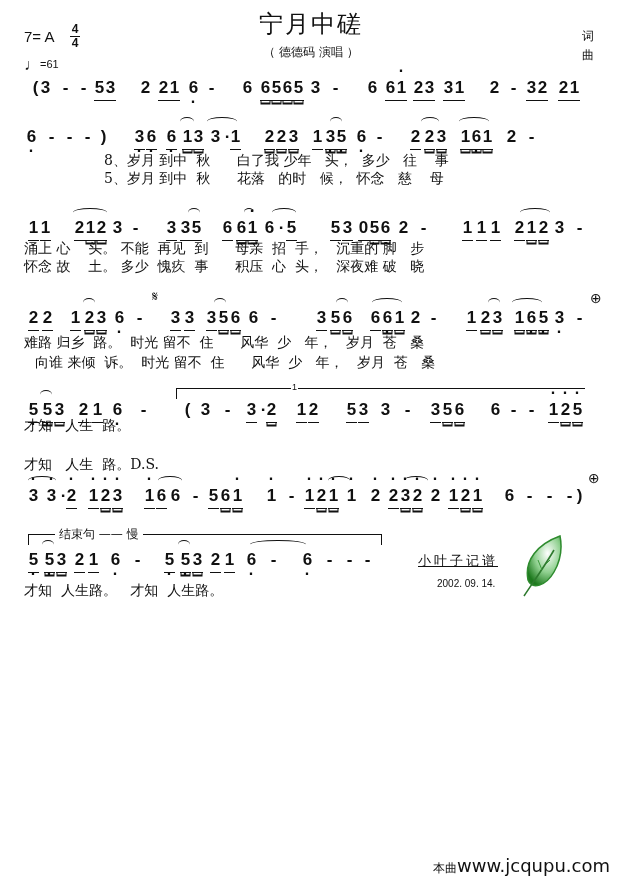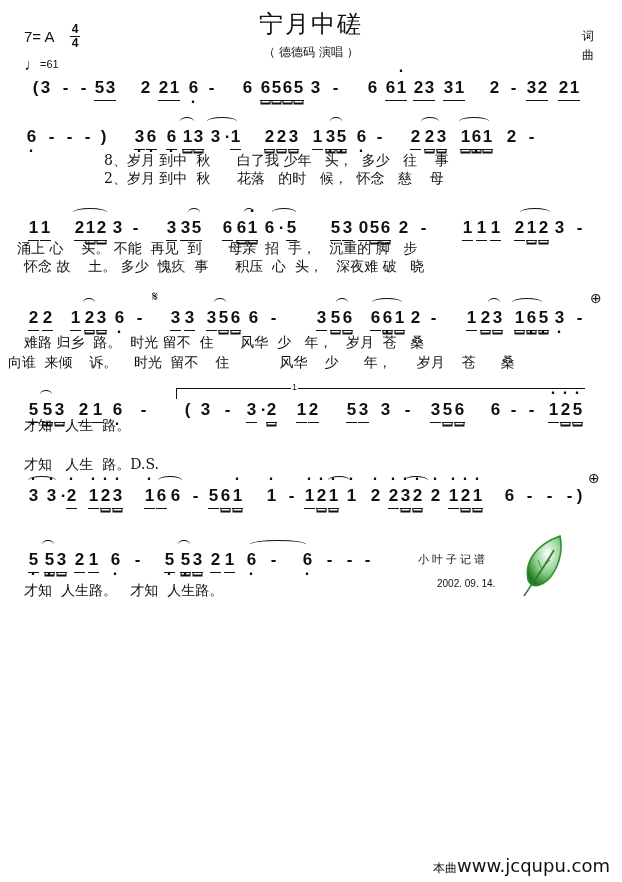--- a/index.html
+++ b/index.html
@@ -23,21 +23,21 @@
   .dot-lo::after { content: "·"; position: absolute; left: 0; right: 0; top: 18px; font-size: 16px; line-height: 16px; text-align: center; }
   .slur { position: absolute; height: 8px; border-top: 1.2px solid #111; border-radius: 50% 50% 0 0; }
   .lyric { position: absolute; font-size: 14px; font-family: "DejaVu Serif", serif; white-space: pre; letter-spacing: 0px; }
 
   .segno, .coda { position: absolute; font-size: 14px; font-family: "DejaVu Sans", sans-serif; }
   .volta { position: absolute; border-top: 1px solid #111; border-left: 1px solid #111; height: 10px; }
   .volta-label { position: absolute; font-size: 9px; background: #fff; padding: 0 1px; top: -7px; }
   .ending-bracket { position: absolute; border-top: 1px solid #111; border-left: 1px solid #111; border-right: 1px solid #111; height: 10px; }
   .ending-label { position: absolute; font-size: 12px; background: #fff; padding: 0 4px; top: -9px; font-family: "DejaVu Serif", serif; }
 
-  .sign { left: 418px; top: 552px; font-size: 11px; font-family: "DejaVu Serif", serif; letter-spacing: 3px; }
+  .sign { left: 418px; top: 552px; font-size: 13px; font-family: "DejaVu Serif", serif; letter-spacing: 3px; text-decoration: underline; }
   .sign-date { left: 437px; top: 578px; font-size: 10px; }
   .leaf { left: 520px; top: 534px; }
   .footer { right: 12px; top: 855px; font-size: 18px; font-family: "DejaVu Sans", sans-serif; color: #111; }
   .footer .cn { font-size: 12px; }
 </style>
 </head>
 <body>
 
 <div class="abs title">宁月中磋</div>
 <div class="abs singer">（ 德德码 演唱 ）</div>
@@ -126,21 +126,21 @@
       <span class="tok note" style="left: 506px;">2</span>
       <span class="tok note" style="left: 526px;">-</span>
       <span class="tok note" style="left: 550px;"></span>
       <span class="slur" style="left: 180px; width: 14px; top: -8px;"></span>
       <span class="slur" style="left: 207px; width: 30px; top: -8px;"></span>
       <span class="slur" style="left: 330px; width: 12px; top: -8px;"></span>
       <span class="slur" style="left: 421px; width: 18px; top: -8px;"></span>
       <span class="slur" style="left: 459px; width: 30px; top: -8px;"></span>
     </div>
     <div class="lyric" style="left: 104px; top: 152px;">8、岁月 到中  秋      白了我 少年   头，  多少   往    事</div>
-    <div class="lyric" style="left: 104px; top: 170px;">2、岁月 到中  秋      花落   的时   候，  怀念   慈    母</div>
+    <div class="lyric" style="left: 104px; top: 170px;">5、岁月 到中  秋      花落   的时   候，  怀念   慈    母</div>
     <div class="staff" style="top: 216px;">
       <span class="tok note ul1" style="left: 28px;">1</span>
       <span class="tok note ul1" style="left: 40px;">1</span>
       <span class="tok note ul1" style="left: 74px;">2</span>
       <span class="tok note ul1 ul2" style="left: 85px;">1</span>
       <span class="tok note ul1 ul2" style="left: 96px;">2</span>
       <span class="tok note" style="left: 112px;">3</span>
       <span class="tok note" style="left: 130px;">-</span>
       <span class="tok note" style="left: 152px;"></span>
       <span class="tok note ul1" style="left: 166px;">3</span>
@@ -169,21 +169,21 @@
       <span class="tok note ul1 ul2" style="left: 538px;">2</span>
       <span class="tok note" style="left: 554px;">3</span>
       <span class="tok note" style="left: 574px;">-</span>
       <span class="tok note" style="left: 598px;"></span>
       <span class="slur" style="left: 73px; width: 34px; top: -8px;"></span>
       <span class="slur" style="left: 188px; width: 12px; top: -8px;"></span>
       <span class="slur" style="left: 244px; width: 10px; top: -8px;"></span>
       <span class="slur" style="left: 272px; width: 24px; top: -8px;"></span>
       <span class="slur" style="left: 520px; width: 30px; top: -8px;"></span>
     </div>
-    <div class="lyric" style="left: 17px; top: 240px;">涌上 心    头。 不能  再见  到      母亲  招  手，   沉重的 脚   步</div>
+    <div class="lyric" style="left: 24px; top: 240px;">涌上 心    头。 不能  再见  到      母亲  招  手，   沉重的 脚   步</div>
     <div class="lyric" style="left: 24px; top: 258px;">怀念 故    土。 多少  愧疚  事      积压  心  头，   深夜难 破   晓</div>
     <div class="staff" style="top: 306px;">
       <span class="tok note ul1" style="left: 28px;">2</span>
       <span class="tok note ul1" style="left: 42px;">2</span>
       <span class="tok note ul1" style="left: 70px;">1</span>
       <span class="tok note ul1 ul2" style="left: 84px;">2</span>
       <span class="tok note ul1 ul2" style="left: 96px;">3</span>
       <span class="tok note dot-lo" style="left: 114px;">6</span>
       <span class="tok note" style="left: 134px;">-</span>
       <span class="tok note" style="left: 157px;"></span>
@@ -216,21 +216,21 @@
       <span class="slur" style="left: 83px; width: 12px; top: -8px;"></span>
       <span class="slur" style="left: 214px; width: 12px; top: -8px;"></span>
       <span class="slur" style="left: 336px; width: 12px; top: -8px;"></span>
       <span class="slur" style="left: 372px; width: 30px; top: -8px;"></span>
       <span class="slur" style="left: 488px; width: 12px; top: -8px;"></span>
       <span class="slur" style="left: 512px; width: 30px; top: -8px;"></span>
       <span class="segno abs" style="left: 152px; top: -18px;">𝄋</span>
       <span class="coda abs" style="left: 590px; top: -16px;">⊕</span>
     </div>
     <div class="lyric" style="left: 24px; top: 334px;">难路 归乡  路。  时光 留不  住      风华  少   年，   岁月  苍   桑</div>
-    <div class="lyric" style="left: 8px; top: 354px; font-family: Liberation Mono, monospace;">向谁 来倾  诉。  时光 留不  住      风华  少   年，   岁月  苍   桑</div>
+    <div class="lyric" style="left: 35px; top: 354px;">向谁 来倾  诉。  时光 留不  住      风华  少   年，   岁月  苍   桑</div>
     <div class="staff" style="top: 398px;">
       <span class="tok note ul1 dot-lo" style="left: 28px;">5</span>
       <span class="tok note ul1 ul2 dot-lo" style="left: 42px;">5</span>
       <span class="tok note ul1 ul2" style="left: 54px;">3</span>
       <span class="tok note ul1" style="left: 78px;">2</span>
       <span class="tok note ul1" style="left: 92px;">1</span>
       <span class="tok note dot-lo" style="left: 112px;">6</span>
       <span class="tok note" style="left: 138px;">-</span>
       <span class="tok note" style="left: 176px;"></span>
       <span class="tok note" style="left: 182px;">(</span>
@@ -327,20 +327,23 @@
       <span class="tok note" style="left: 268px;">-</span>
       <span class="tok note" style="left: 290px;"></span>
       <span class="tok note dot-lo" style="left: 302px;">6</span>
       <span class="tok note" style="left: 324px;">-</span>
       <span class="tok note" style="left: 344px;">-</span>
       <span class="tok note" style="left: 362px;">-</span>
       <span class="tok note" style="left: 376px;"></span>
       <span class="slur" style="left: 42px; width: 12px; top: -8px;"></span>
       <span class="slur" style="left: 178px; width: 12px; top: -8px;"></span>
       <span class="slur" style="left: 250px; width: 56px; top: -8px;"></span>
+      <span class="ending-bracket" style="left: 28px; width: 352px; top: -14px;">
+        <span class="ending-label" style="left: 26px;">结束句 —— 慢</span>
+      </span>
     </div>
     <div class="lyric" style="left: 24px; top: 582px;">才知  人生路。   才知  人生路。</div>
   </div>
 
 <div class="abs sign">小叶子记谱</div>
 <div class="abs sign-date">2002. 09. 14.</div>
 <div class="abs leaf">
   <svg width="44" height="64" viewBox="0 0 44 64">
     <defs>
       <radialGradient id="lg" cx="0.6" cy="0.35" r="0.7">

